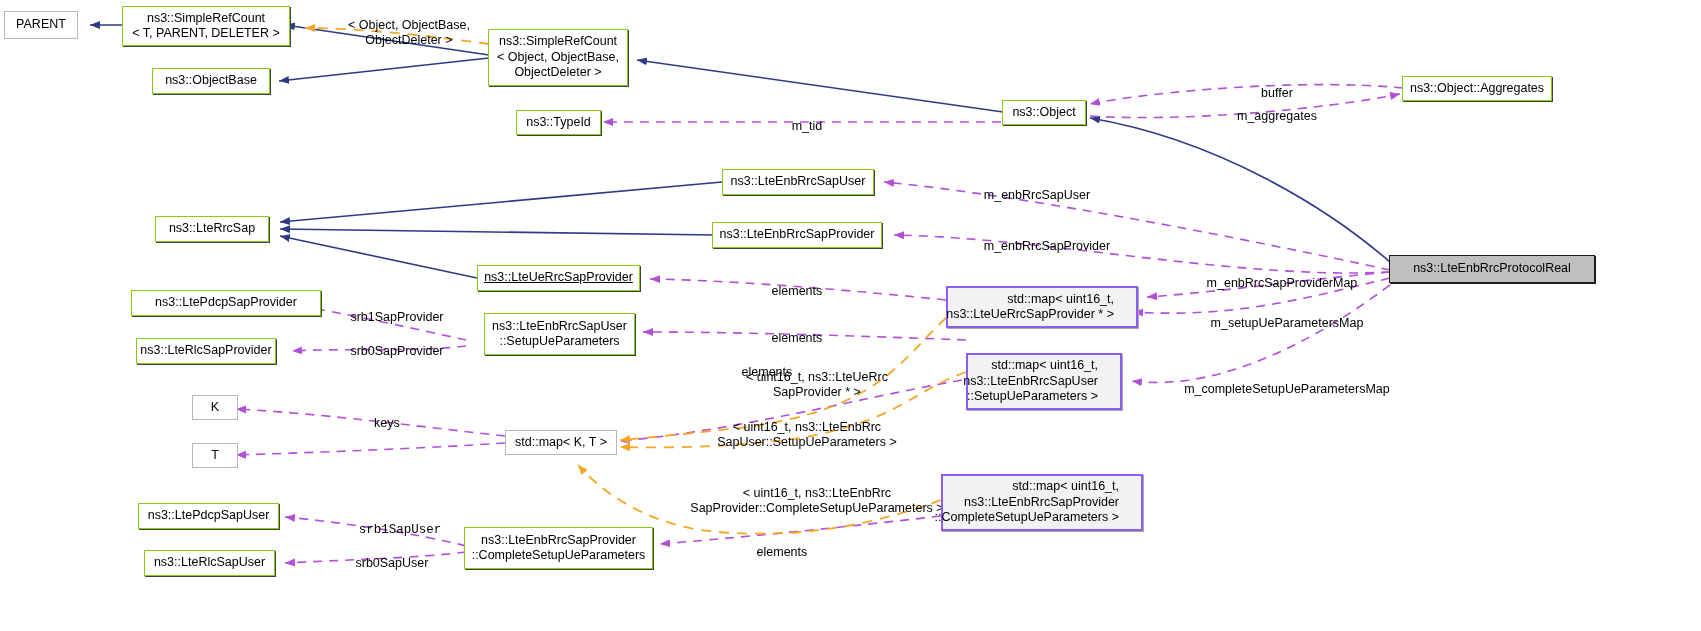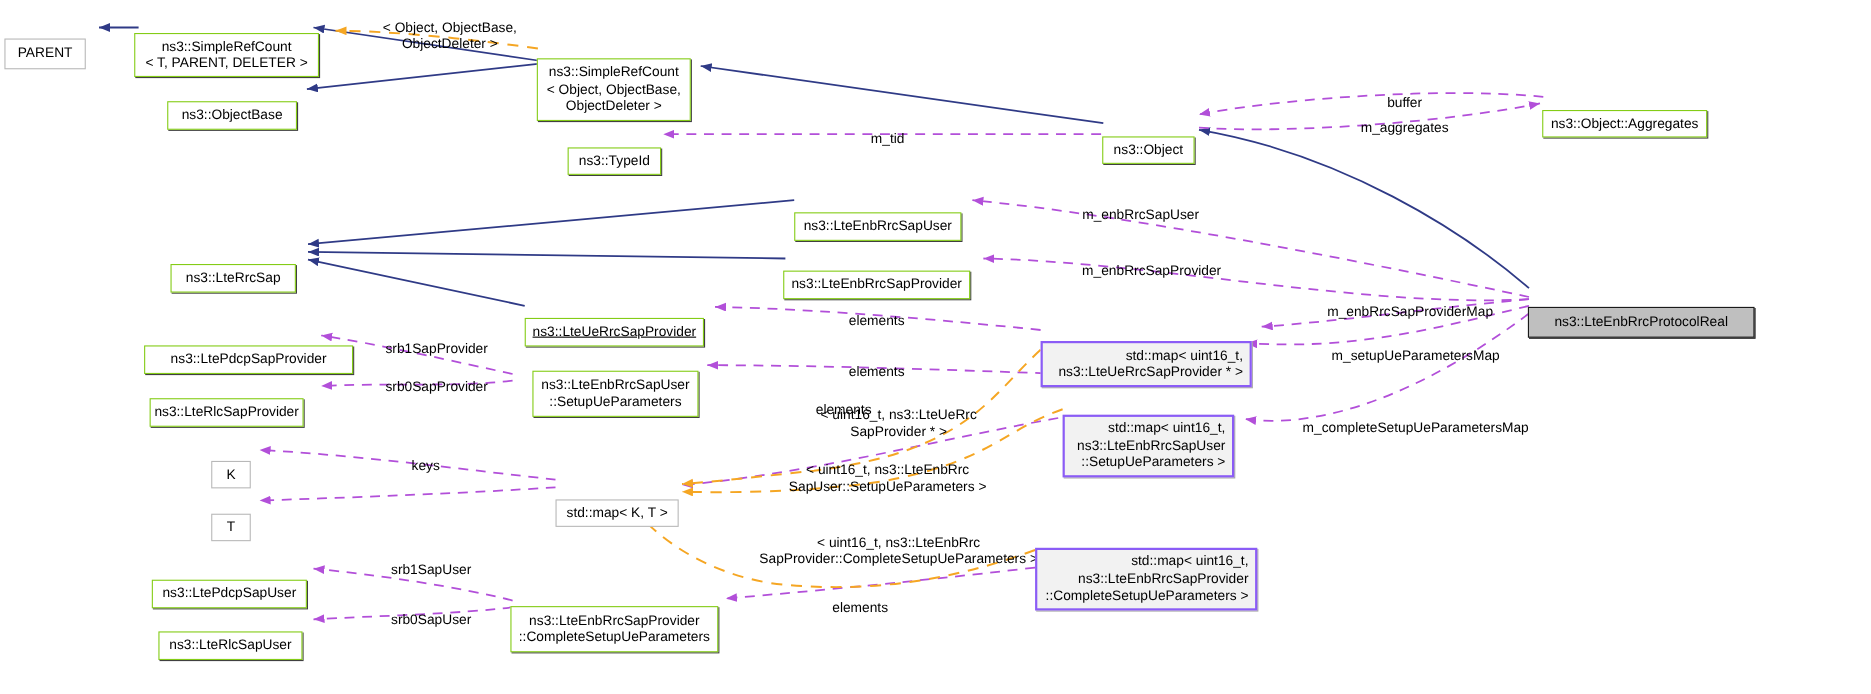--- a/index.html
+++ b/index.html
@@ -30,23 +30,22 @@
     flex-direction: column;
     align-items: center;
     justify-content: center;
     background: #ffffff;
     border: 1px solid #2b2b2b;
     font-size: 12.5px;
     line-height: 15.5px;
     color: #000000;
     text-align: center;
     white-space: pre;
-    padding: 2px 6px;
+    padding: 2px 22px;
     z-index: 5;
-    margin-top: 24px;
   }
   
   .node.solid {
     border: 1px solid #84cc16;
     box-shadow: 1px 1px 0 0 #404040;
   }
   
   .node.light {
     border: 1px solid #b8b8b8;
     box-shadow: none;
@@ -298,21 +297,21 @@
   </div>
 
   <div class="edge-label" style="left:315px; top:329px; width:150px;">
     <span class="line">srb0SapProvider</span>
   </div>
 
   <div class="edge-label" style="left:330px; top:401px; width:100px;">
     <span class="line">keys</span>
   </div>
 
-  <div class="edge-label" style="left:315px; top:496px; width:140px;">
+  <div class="edge-label" style="left:315px; top:508px; width:140px;font-family:Liberation Mono, monospace;">
     <span class="line">srb1SapUser</span>
   </div>
 
   <div class="edge-label" style="left:315px; top:541px; width:140px;">
     <span class="line">srb0SapUser</span>
   </div>
 
   <div class="edge-label" style="left:690px; top:355px; width:240px;">
     <span class="line">&lt; uint16_t, ns3::LteUeRrc</span>
     <span class="line">SapProvider * &gt;</span>

